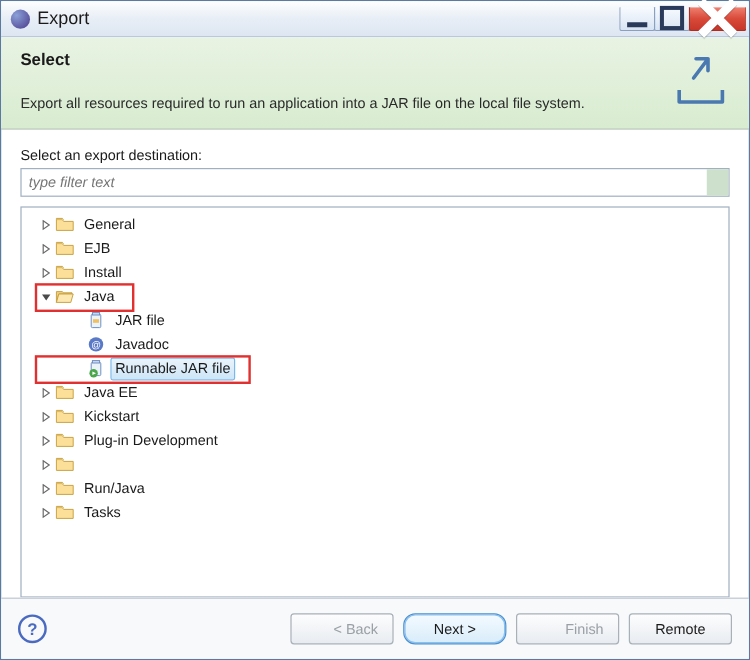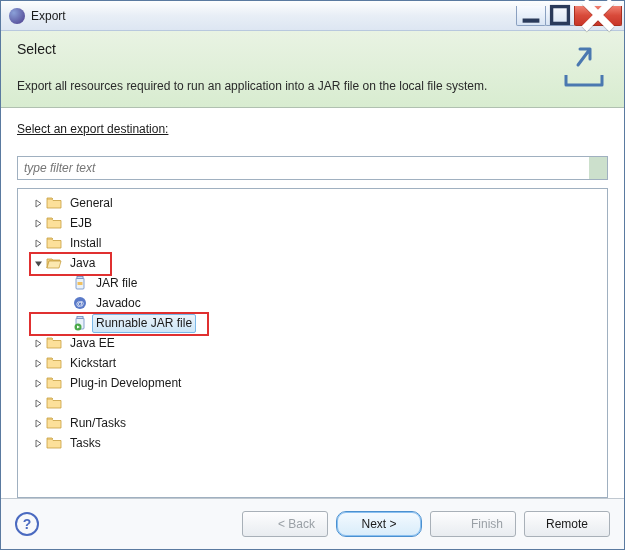--- a/index.html
+++ b/index.html
@@ -17,21 +17,21 @@
     border-bottom: 1px solid #b8c8de;
     display: flex; align-items: center;
     padding: 0 0 0 8px;
   }
   .titlebar .eclipse-icon {
     width: 16px; height: 16px; margin-right: 6px;
     border-radius: 50%;
     background: radial-gradient(circle at 30% 30%, #8aa0d8, #4a3a8a);
     position: relative;
   }
-  .titlebar .title-text { font-size: 12px; color: #1a1a1a; }
+  .titlebar .title-text { font-size: 15px; color: #1a1a1a; }
   .titlebar .win-controls { margin-left: auto; display: flex; height: 20px; margin-right: 2px; }
   .win-btn {
     width: 30px; height: 20px;
     border: 1px solid #8aa0c0;
     border-top: none;
     background: linear-gradient(#f8fbff, #d8e4f4);
     display: flex; align-items: center; justify-content: center;
     font-size: 10px; color: #2a3a5a;
     margin-left: -1px;
     border-radius: 0 0 2px 2px;
@@ -45,35 +45,35 @@
   .win-btn.close svg { filter: drop-shadow(0 1px 0 rgba(0,0,0,0.2)); }
 
   .banner {
     background: linear-gradient(#e9f3e3, #d8ecd0);
     border-bottom: 1px solid #b0c0b0;
     padding: 10px 16px 14px 16px;
     display: flex; align-items: center;
     min-height: 70px;
   }
   .banner-text { flex: 1; }
-  .banner-title { font-size: 14px; font-weight: normal; color: #1a1a1a; margin-bottom: 22px; }
+  .banner-title { font-size: 14px; font-weight: bold; color: #1a1a1a; margin-bottom: 22px; }
   .banner-desc { font-size: 12px; color: #2a2a2a; }
   .banner-icon {
     width: 48px; height: 44px;
     position: relative;
     margin-left: 10px;
   }
   .banner-icon svg { width: 48px; height: 44px; }
 
   .body {
     flex: 1; padding: 14px 16px 0 16px;
     display: flex; flex-direction: column;
     overflow: hidden;
   }
-  .section-label { font-size: 12px; color: #1a1a1a; margin-bottom: 20px; text-decoration: underline; }
+  .section-label { font-size: 12px; color: #1a1a1a; margin-bottom: 4px; }
   .filter-input {
     width: 100%; height: 24px;
     border: 1px solid #a0b0c0;
     padding: 2px 6px;
     font-size: 12px;
     color: #888;
     font-style: italic;
     background: #fff;
     position: relative;
   }
@@ -365,21 +365,21 @@
               <svg viewBox="0 0 9 9">
                 <path d="M2 1 L7 4.5 L2 8 Z" fill="none" stroke="#6a6a6a" stroke-width="1"></path>
               </svg>
             </span>
             <span class="node-icon">
               <svg viewBox="0 0 16 16">
                 <path d="M1 4 L6 4 L7 5.5 L15 5.5 L15 13 L1 13 Z" fill="#fce09a" stroke="#c8a040" stroke-width="0.8"></path>
                 <path d="M1 4 L1 3 L6 3 L7 4" fill="#f0d080" stroke="#c8a040" stroke-width="0.8"></path>
               </svg>
             </span>
-            <span class="label-box">Run/Tasks</span>
+            <span class="label-box">Run/Java</span>
           </div>
           <div class="tree-row depth0">
             <span class="twisty">
               <svg viewBox="0 0 9 9">
                 <path d="M2 1 L7 4.5 L2 8 Z" fill="none" stroke="#6a6a6a" stroke-width="1"></path>
               </svg>
             </span>
             <span class="node-icon">
               <svg viewBox="0 0 16 16">
                 <path d="M1 4 L6 4 L7 5.5 L15 5.5 L15 13 L1 13 Z" fill="#fce09a" stroke="#c8a040" stroke-width="0.8"></path>

